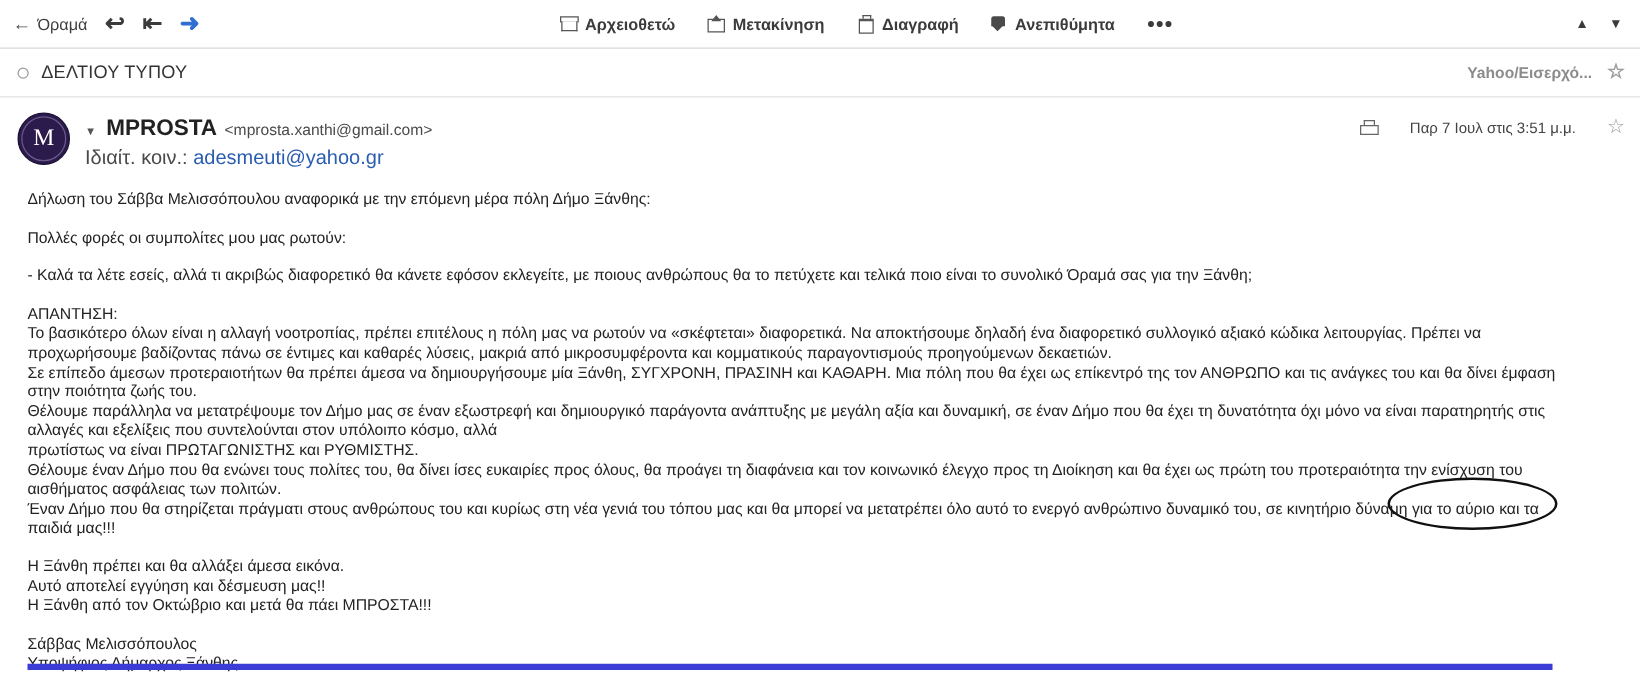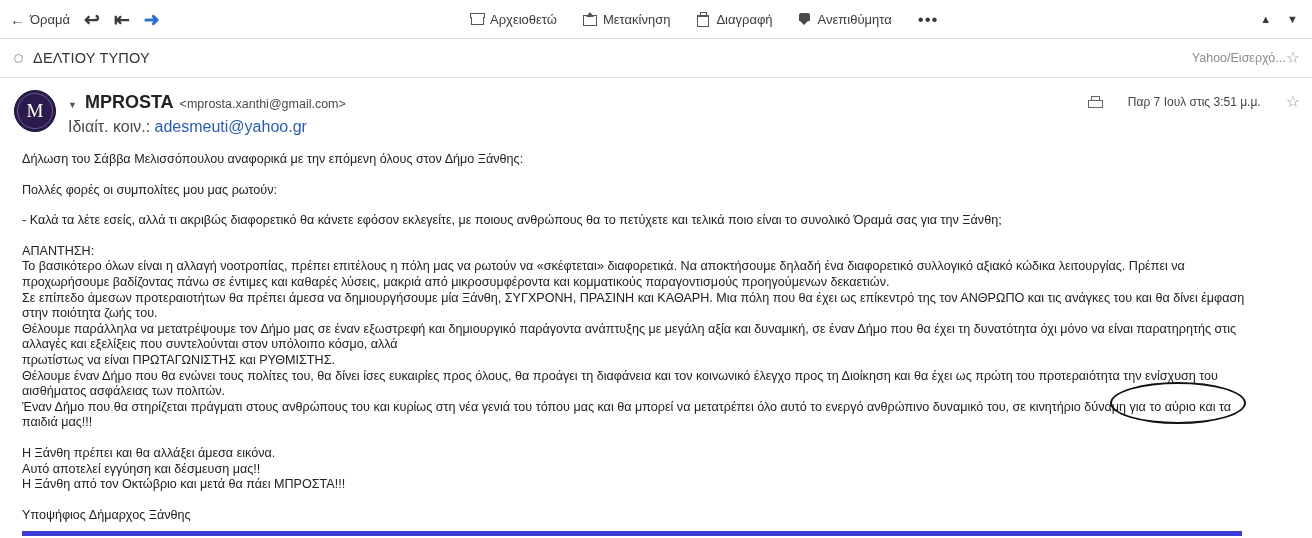--- a/index.html
+++ b/index.html
@@ -48,24 +48,25 @@
     font-size: 19px;
     color: #3b3b3b;
     line-height: 1;
     cursor: pointer;
     font-weight: 700;
   }
   .nav-arrow.blue { color: #2f6fd0; }
 
   .tb-center {
     position: absolute;
-    left: 470px;
+    left: 448px;
     display: flex;
     align-items: center;
     gap: 26px;
+    font-weight: bold;
   }
   .tb-action {
     display: flex;
     align-items: center;
     gap: 6px;
     font-size: 13px;
     color: #3b3b3b;
     cursor: pointer;
   }
   .tb-ico {
@@ -170,20 +171,22 @@
   }
   .subject-text {
     font-size: 14.5px;
     color: #333;
     letter-spacing: .2px;
   }
   .subject-right {
     margin-left: auto;
     display: flex;
     align-items: center;
+    gap: 12px;
+    font-weight: bold;
   }
   .folder-label {
     font-size: 12.5px;
     color: #8c8c8c;
   }
   .star {
     font-size: 16px;
     color: #9a9a9a;
     line-height: 1;
     cursor: pointer;
@@ -375,21 +378,21 @@
     </div>
   </div>
   <div class="head-right">
     <span class="printer-icon"></span>
     <span class="date-text">Παρ 7 Ιουλ στις 3:51 μ.μ.</span>
     <span class="star">☆</span>
   </div>
 </div>
 
 <div class="msg-body">
-  <p>Δήλωση του Σάββα Μελισσόπουλου αναφορικά με την επόμενη όλους στον Δήμο Ξάνθης:</p>
+  <p>Δήλωση του Σάββα Μελισσόπουλου αναφορικά με την επόμενη μέρα πόλη Δήμο Ξάνθης:</p>
   <p>Πολλές φορές οι συμπολίτες μου μας ρωτούν:</p>
   <p>- Καλά τα λέτε εσείς, αλλά τι ακριβώς διαφορετικό θα κάνετε εφόσον εκλεγείτε, με ποιους ανθρώπους θα το πετύχετε και τελικά ποιο είναι το συνολικό Όραμά σας για την Ξάνθη;</p>
 
   <div class="block">
     <div>ΑΠΑΝΤΗΣΗ:</div>
     <div>Το βασικότερο όλων είναι η αλλαγή νοοτροπίας, πρέπει επιτέλους η πόλη μας να ρωτούν να «σκέφτεται» διαφορετικά. Να αποκτήσουμε δηλαδή ένα διαφορετικό συλλογικό αξιακό κώδικα λειτουργίας. Πρέπει να</div>
     <div>προχωρήσουμε βαδίζοντας πάνω σε έντιμες και καθαρές λύσεις, μακριά από μικροσυμφέροντα και κομματικούς παραγοντισμούς προηγούμενων δεκαετιών.</div>
     <div>Σε επίπεδο άμεσων προτεραιοτήτων θα πρέπει άμεσα να δημιουργήσουμε  μία Ξάνθη, ΣΥΓΧΡΟΝΗ, ΠΡΑΣΙΝΗ και ΚΑΘΑΡΗ.  Μια πόλη που θα έχει ως επίκεντρό της τον ΑΝΘΡΩΠΟ και τις ανάγκες του και θα δίνει έμφαση</div>
     <div>στην ποιότητα ζωής του.</div>
     <div>Θέλουμε παράλληλα να μετατρέψουμε τον Δήμο μας σε έναν εξωστρεφή και δημιουργικό παράγοντα ανάπτυξης με μεγάλη αξία και δυναμική, σε έναν Δήμο που θα έχει τη δυνατότητα όχι μόνο να είναι παρατηρητής στις</div>
@@ -401,18 +404,19 @@
     <div>παιδιά μας!!!</div>
   </div>
 
   <div class="block">
     <div>Η Ξάνθη πρέπει και θα αλλάξει άμεσα εικόνα.</div>
     <div>Αυτό αποτελεί εγγύηση και δέσμευση μας!!</div>
     <div>Η Ξάνθη από τον Οκτώβριο και μετά θα πάει ΜΠΡΟΣΤΑ!!!</div>
   </div>
 
   <div class="block">
+    <div>Σάββας Μελισσόπουλος</div>
     <div>Υποψήφιος Δήμαρχος Ξάνθης</div>
   </div>
 </div>
 
 <div class="ellipse"></div>
 <div class="blue-bar"></div>
 
 </body></html>

